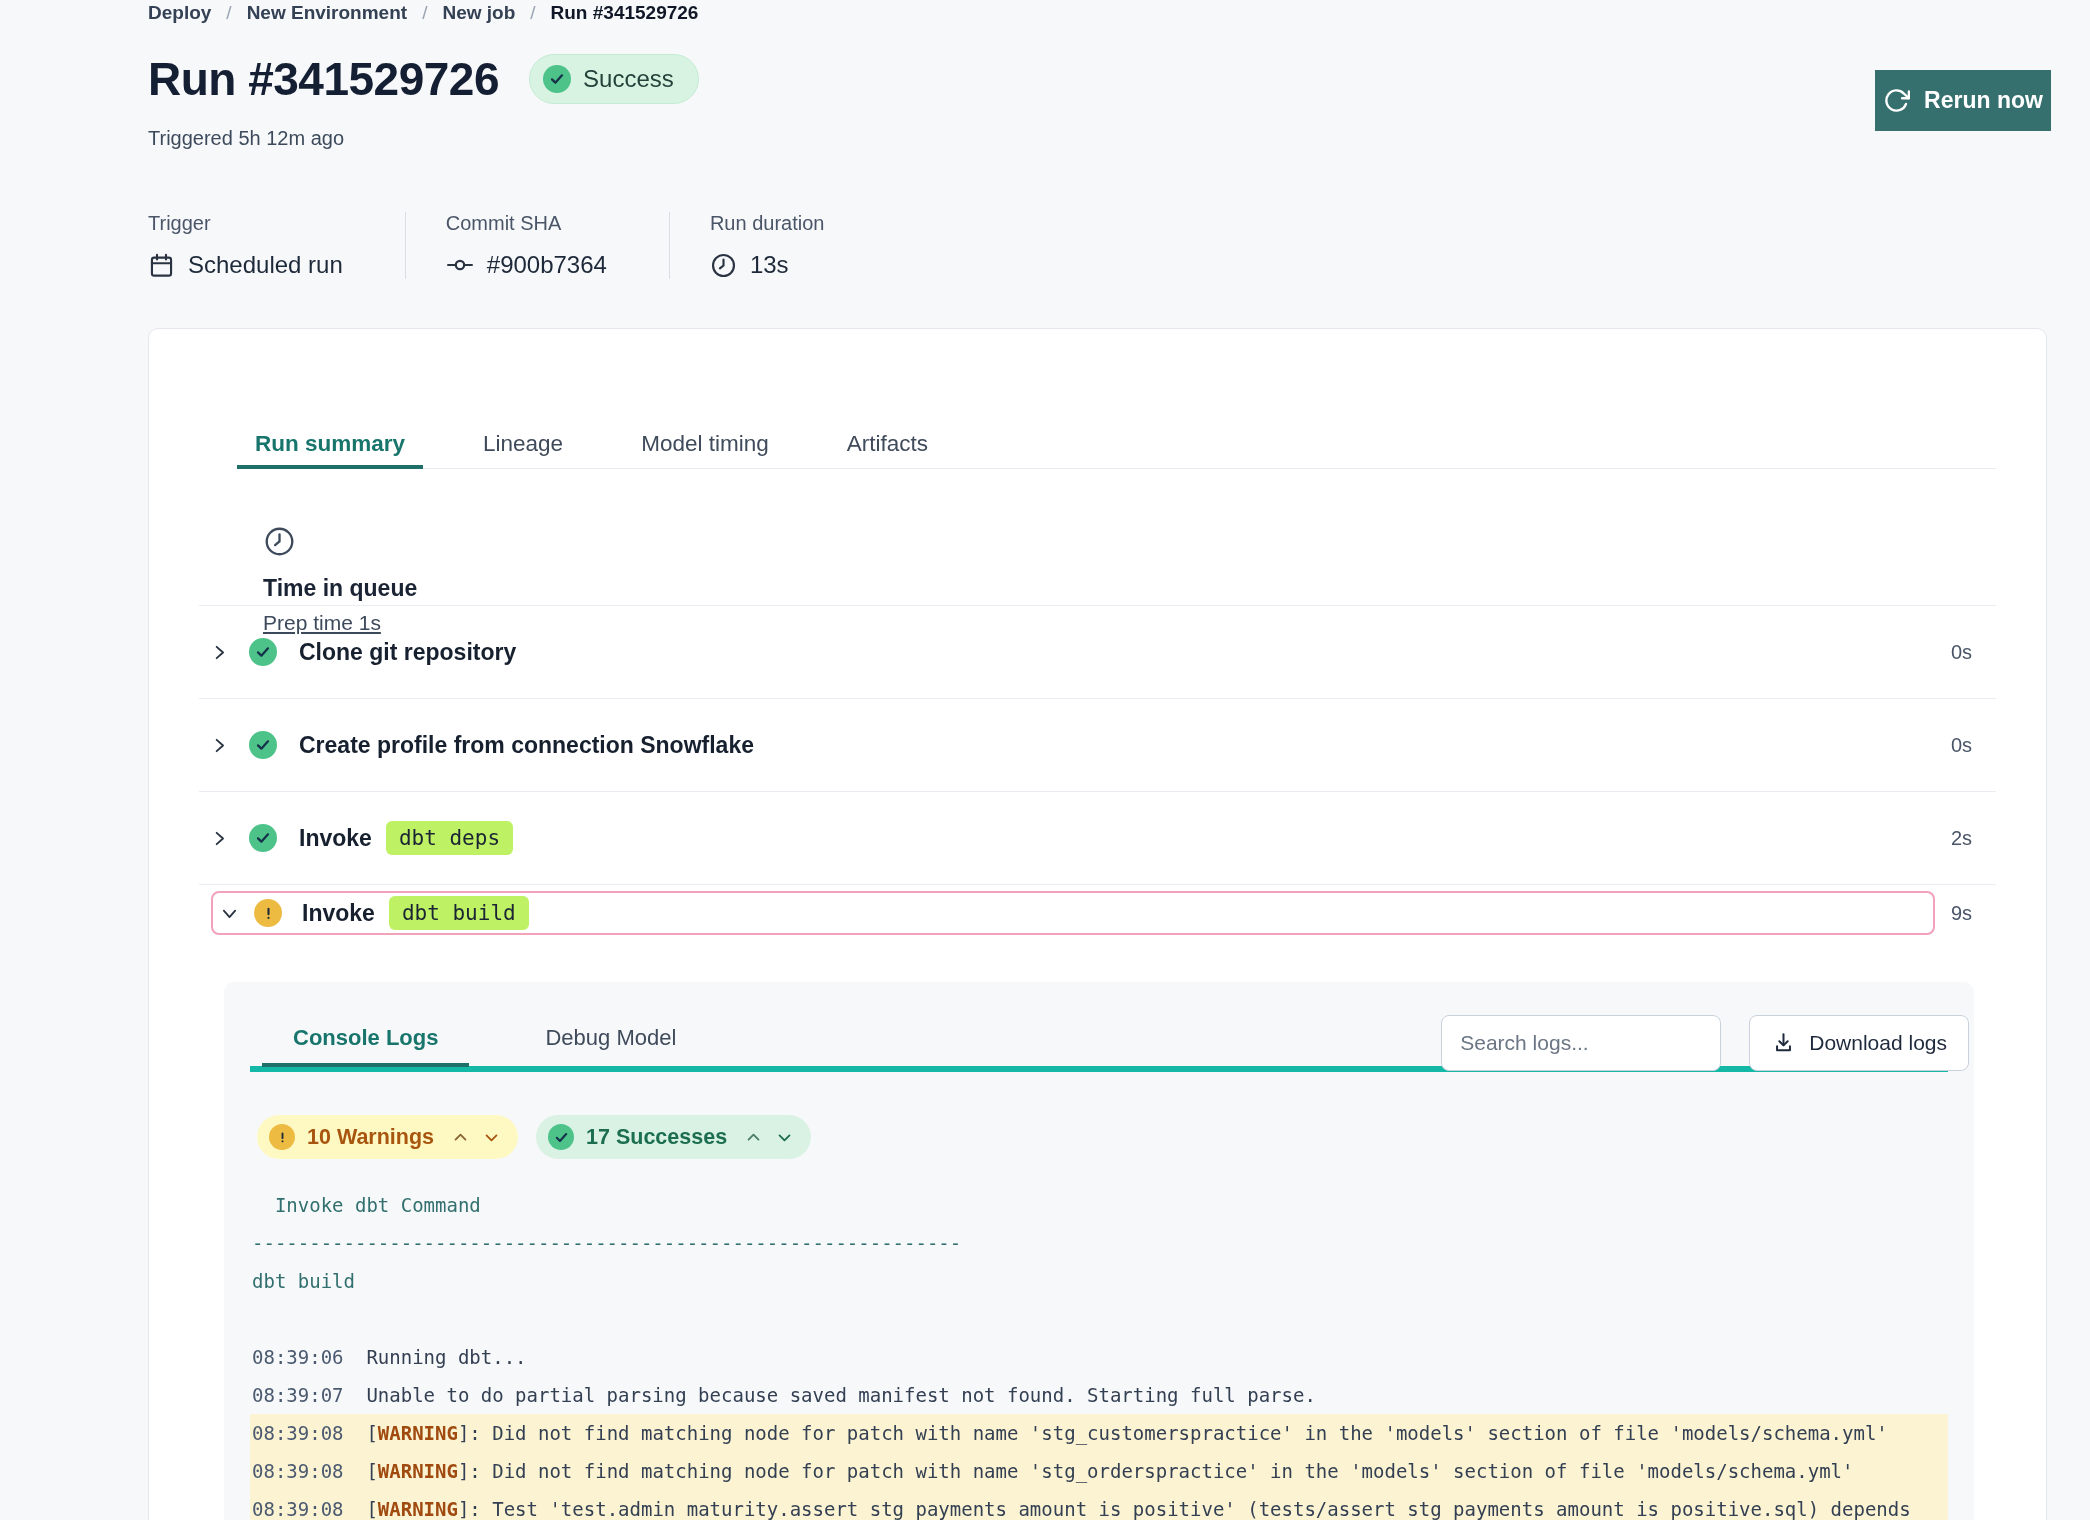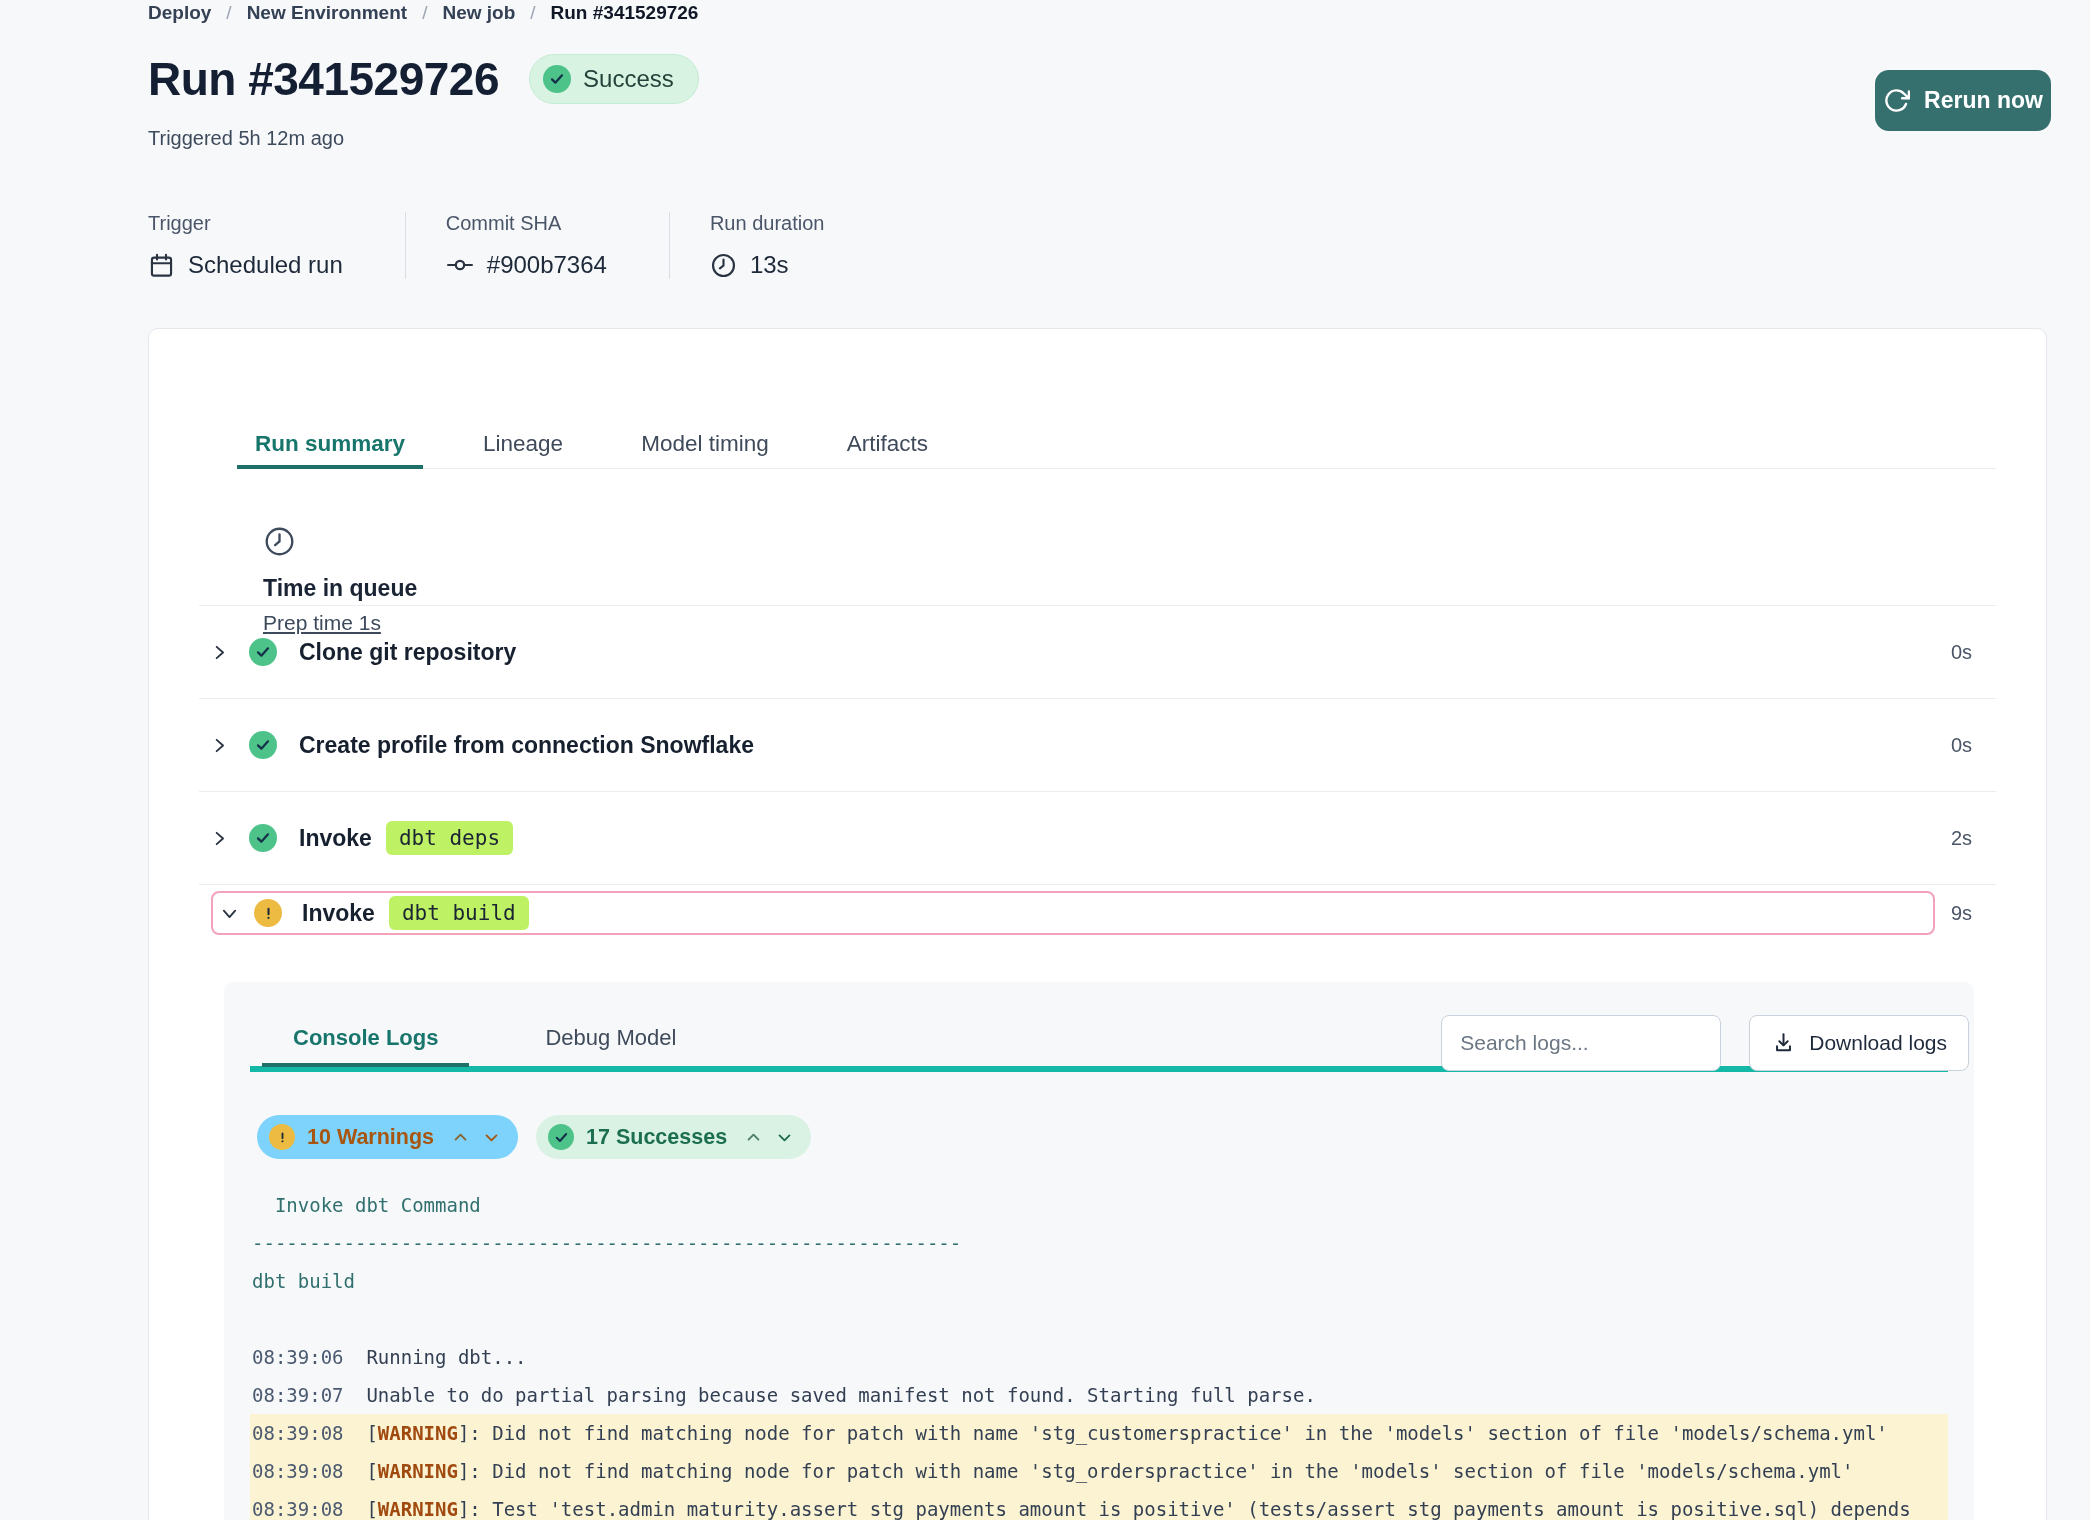--- a/index.html
+++ b/index.html
@@ -23,21 +23,21 @@
   .page-title { font-size:46px; font-weight:700; color:#141f33; letter-spacing:-0.5px; }
   .status-badge { height:50px; border-radius:25px; background:#d8f3e2; border:1px solid #c4ecd4;
     display:flex; align-items:center; gap:12px; padding:0 24px 0 13px; }
   .status-badge .txt { font-size:24px; color:#22423a; }
 
   .circle { border-radius:50%; display:flex; align-items:center; justify-content:center; flex:0 0 auto; }
   .c-green { background:#4dc38a; }
   .c-amber { background:#edbb41; }
 
   .rerun-btn { position:absolute; left:1875px; top:70px; width:176px; height:61px;
-    background:#35706f; border:none; border-radius:14px; color:#fff; font-size:23px; font-weight:700;
+    background:#35706f; border:none; border-radius:0; color:#fff; font-size:23px; font-weight:700;
     display:flex; align-items:center; justify-content:center; gap:14px; cursor:pointer;
     font-family:inherit; }
 
   .triggered { position:absolute; left:148px; top:127px; font-size:20px; color:#3d4a5c; }
 
   .info-row { position:absolute; left:148px; top:212px; display:flex; }
   .info-col { padding-right:62px; }
   .info-col + .info-col { padding-left:40px; border-left:1px solid #d8dee6; }
   .info-col .lbl { font-size:20px; color:#4a5568; margin-bottom:16px; }
   .info-col .val { display:flex; align-items:center; gap:13px; font-size:24px; color:#1d2939; }
@@ -87,21 +87,21 @@
   .log-controls { position:absolute; top:33px; right:-21px; display:flex; gap:28px; }
   .search-input { width:280px; height:56px; border:1px solid #c9d2dc; border-radius:8px; background:#fff;
     font-size:21px; color:#1d2939; padding:0 18px; font-family:inherit; outline:none; }
   .search-input::placeholder { color:#6b7684; }
   .dl-btn { height:56px; background:#fff; border:1px solid #c9d2dc; border-radius:8px;
     display:flex; align-items:center; gap:13px; padding:0 21px; font-size:21px; color:#1e2a3b;
     font-family:inherit; cursor:pointer; }
 
   .badges { margin-top:43px; display:flex; gap:18px; padding-left:7px; }
   .pill { height:44px; border-radius:22px; display:flex; align-items:center; gap:12px; padding:0 18px 0 12px; }
-  .pill-warn { background:#7dd3fc; }
+  .pill-warn { background:#fef9c3; }
   .pill-ok   { background:#daf2e3; }
   .pill .p-txt { font-size:21.5px; font-weight:700; }
   .pill-warn .p-txt { color:#a8560f; }
   .pill-ok   .p-txt { color:#1c6e51; }
   .pill .p-chev { display:flex; gap:14px; margin-left:6px; }
   .pill .p-chev span { cursor:pointer; display:flex; }
 
   .log-lines { margin-top:27px; font-family:"DejaVu Sans Mono",monospace; font-size:19px;
     color:#333f52; }
   .log-line { white-space:pre; line-height:38px; height:38px; padding-left:2px; }

